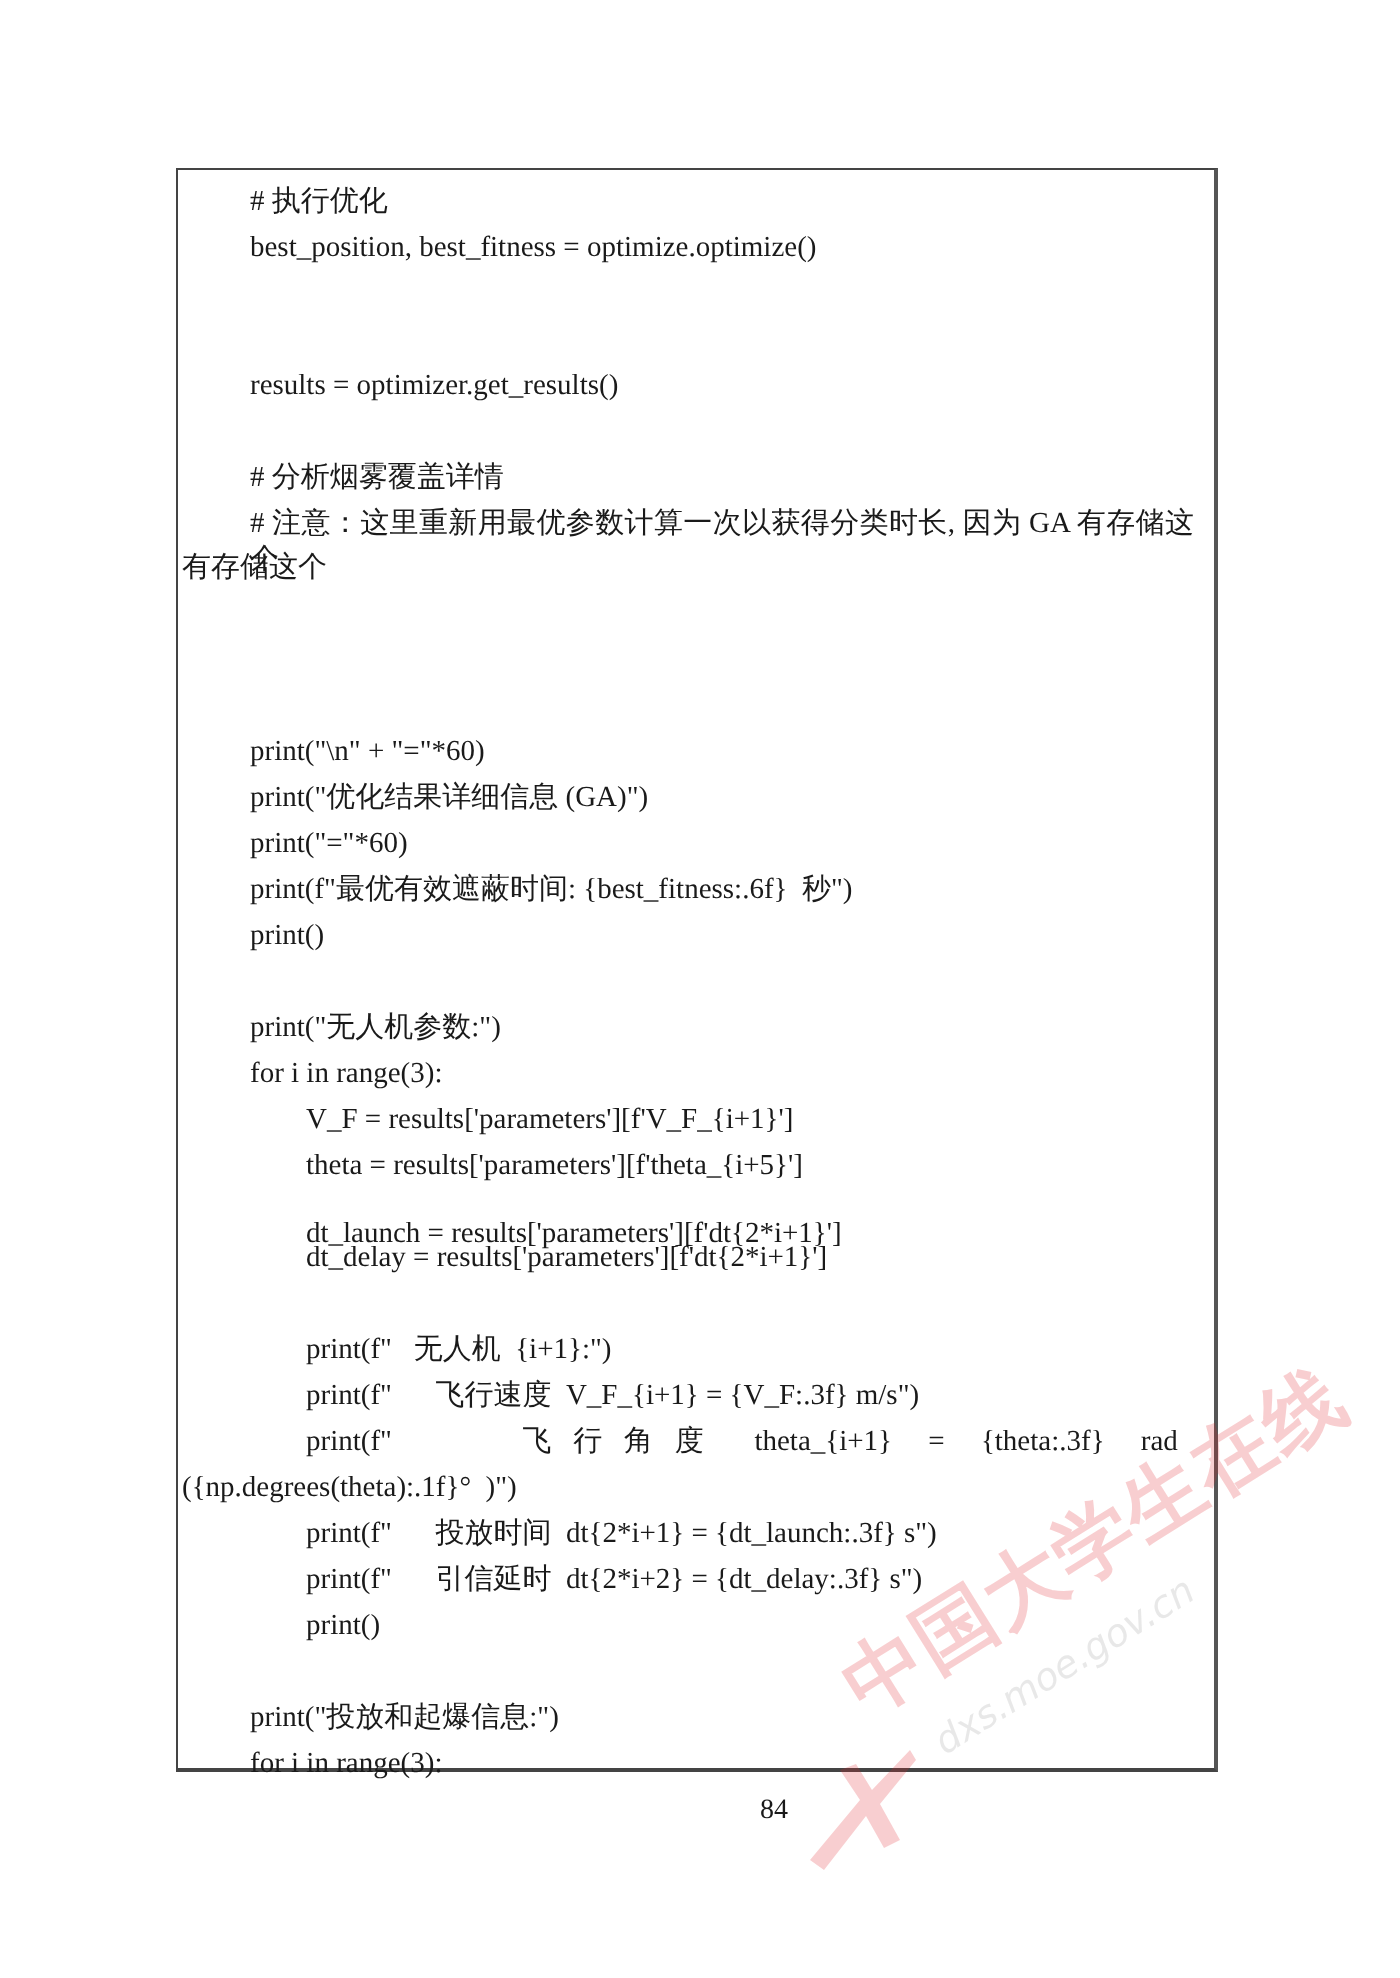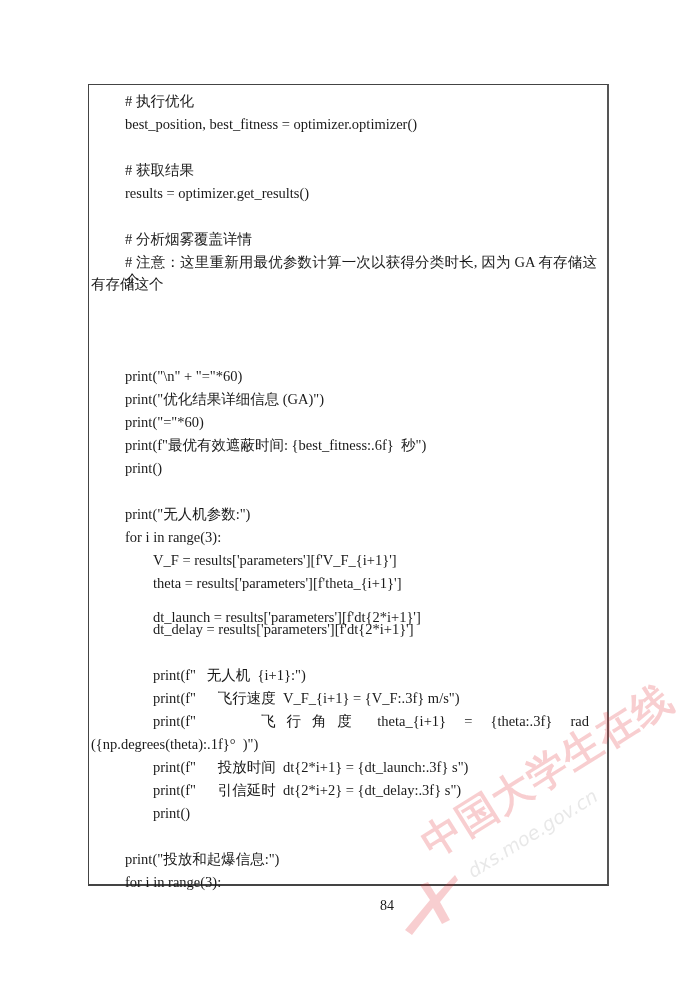--- a/index.html
+++ b/index.html
@@ -91,35 +91,34 @@
       top: 100px;
       width: 60px;
       height: 70px;
     }
   </style>
 </head>
 <body>
 
 <div class="code-box">
   <div class="line ind0" style="top:7px"># 执行优化</div>
-  <div class="line ind0" style="top:30px">best_position, best_fitness = optimizer.optimizer()</div>
-  <div class="line ind0" style="top:76px"># 获取结果</div>
+  <div class="line ind0" style="top:30px">best_position, best_fitness = optimize.optimize()</div>
   <div class="line ind0" style="top:145px"># 分析烟雾覆盖详情</div>
   <div class="line ind0" style="top:99px">results = optimizer.get_results()</div>
   <div class="line ind0 justify" style="top:168px"># 注意：这里重新用最优参数计算一次以获得分类时长, 因为 GA 有存储这个</div>
   <div class="line ind-none" style="top:190px">有存储这个</div>
   <div class="line ind0" style="top:282px">print("\n" + "="*60)</div>
   <div class="line ind0" style="top:305px">print("优化结果详细信息 (GA)")</div>
   <div class="line ind0" style="top:328px">print("="*60)</div>
   <div class="line ind0" style="top:351px">print(f"最优有效遮蔽时间: {best_fitness:.6f}  秒")</div>
   <div class="line ind0" style="top:374px">print()</div>
   <div class="line ind0" style="top:420px">print("无人机参数:")</div>
   <div class="line ind0" style="top:443px">for i in range(3):</div>
   <div class="line ind1" style="top:466px">V_F = results['parameters'][f'V_F_{i+1}']</div>
-  <div class="line ind1" style="top:489px">theta = results['parameters'][f'theta_{i+1}']</div>
+  <div class="line ind1" style="top:489px">theta = results['parameters'][f'theta_{i+5}']</div>
   <div class="line ind1" style="top:523px">dt_launch = results['parameters'][f'dt{2*i+1}']</div>
   <div class="line ind1" style="top:535px">dt_delay = results['parameters'][f'dt{2*i+1}']</div>
   <div class="line ind1" style="top:581px">print(f"   无人机  {i+1}:")</div>
   <div class="line ind1" style="top:604px">print(f"      飞行速度  V_F_{i+1} = {V_F:.3f} m/s")</div>
   <div class="line ind1" style="top:627px">print(f"                  飞   行   角   度       theta_{i+1}     =     {theta:.3f}     rad</div>
   <div class="line ind-none" style="top:650px">({np.degrees(theta):.1f}°  )")</div>
   <div class="line ind1" style="top:673px">print(f"      投放时间  dt{2*i+1} = {dt_launch:.3f} s")</div>
   <div class="line ind1" style="top:696px">print(f"      引信延时  dt{2*i+2} = {dt_delay:.3f} s")</div>
   <div class="line ind1" style="top:719px">print()</div>
   <div class="line ind0" style="top:765px">print("投放和起爆信息:")</div>

